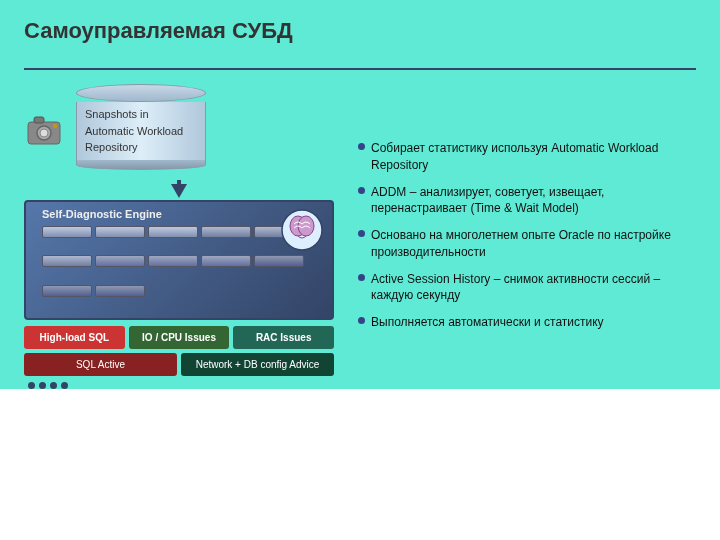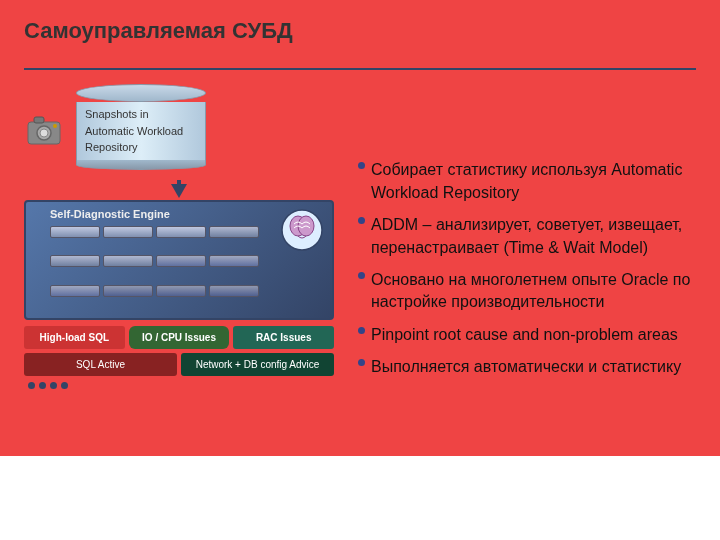--- a/index.html
+++ b/index.html
@@ -7,22 +7,22 @@
       width: 720px;
       height: 540px;
       background: #ffffff;
       font-family: Arial, sans-serif;
       font-size: 13px;
       overflow: hidden;
     }
 
     .slide {
       width: 720px;
-      height: 456px;
-      background: #ef4444;
+      height: 389px;
+      background: #5eead4;
       position: relative;
       padding: 18px 24px 18px 24px;
     }
 
     .slide-title {
       font-size: 22px;
       font-weight: bold;
       color: #333333;
       margin-bottom: 18px;
       font-family: Arial, sans-serif;
@@ -109,21 +109,21 @@
     }
     .arrow-down svg {
       display: block;
     }
 
     
     .sde-box {
       background: linear-gradient(135deg, #5577aa 0%, #334466 100%);
       border: 2px solid #334466;
       border-radius: 4px;
-      padding: 6px 24px;
+      padding: 6px 16px;
       color: #ffffff;
       font-size: 11px;
       font-weight: bold;
       position: relative;
       min-height: 120px;
       display: flex;
       flex-direction: column;
       align-items: flex-start;
       justify-content: flex-start;
     }
@@ -179,21 +179,21 @@
       padding: 5px 4px;
       border-radius: 3px;
       font-size: 10px;
       font-weight: bold;
       color: #ffffff;
       text-align: center;
       line-height: 1.3;
     }
 
     .box-red { background: #cc3333; }
-    .box-green { background: #336633; border-radius: 6px; }
+    .box-green { background: #336633; }
     .box-teal { background: #226655; }
 
     .advisor-box {
       flex: 1;
       padding: 5px 4px;
       border-radius: 3px;
       font-size: 10px;
       color: #ffffff;
       text-align: center;
       line-height: 1.3;
@@ -248,21 +248,21 @@
     .bullet-dot {
       width: 7px;
       height: 7px;
       border-radius: 50%;
       background: #334488;
       flex-shrink: 0;
       margin-top: 3px;
     }
 
     .bullet-text {
-      font-size: 16px;
+      font-size: 12px;
       color: #111111;
       line-height: 1.4;
     }
 
     
     .title-bar {
       border-bottom: 2px solid #334466;
       padding-bottom: 6px;
       margin-bottom: 14px;
     }
@@ -379,21 +379,21 @@
         <li>
           <div class="bullet-dot"></div>
           <span class="bullet-text">ADDM – анализирует, советует, извещает, перенастраивает (Time &amp; Wait Model)</span>
         </li>
         <li>
           <div class="bullet-dot"></div>
           <span class="bullet-text">Основано на многолетнем опыте Oracle по настройке производительности</span>
         </li>
         <li>
           <div class="bullet-dot"></div>
-          <span class="bullet-text">Pinpoint root cause and non-problem areas</span>
+          <span class="bullet-text">Active Session History – снимок активности сессий – каждую секунду</span>
         </li>
         <li>
           <div class="bullet-dot"></div>
           <span class="bullet-text">Выполняется автоматически и статистику</span>
         </li>
       </ul>
     </div>
 
   </div>
 </div>

